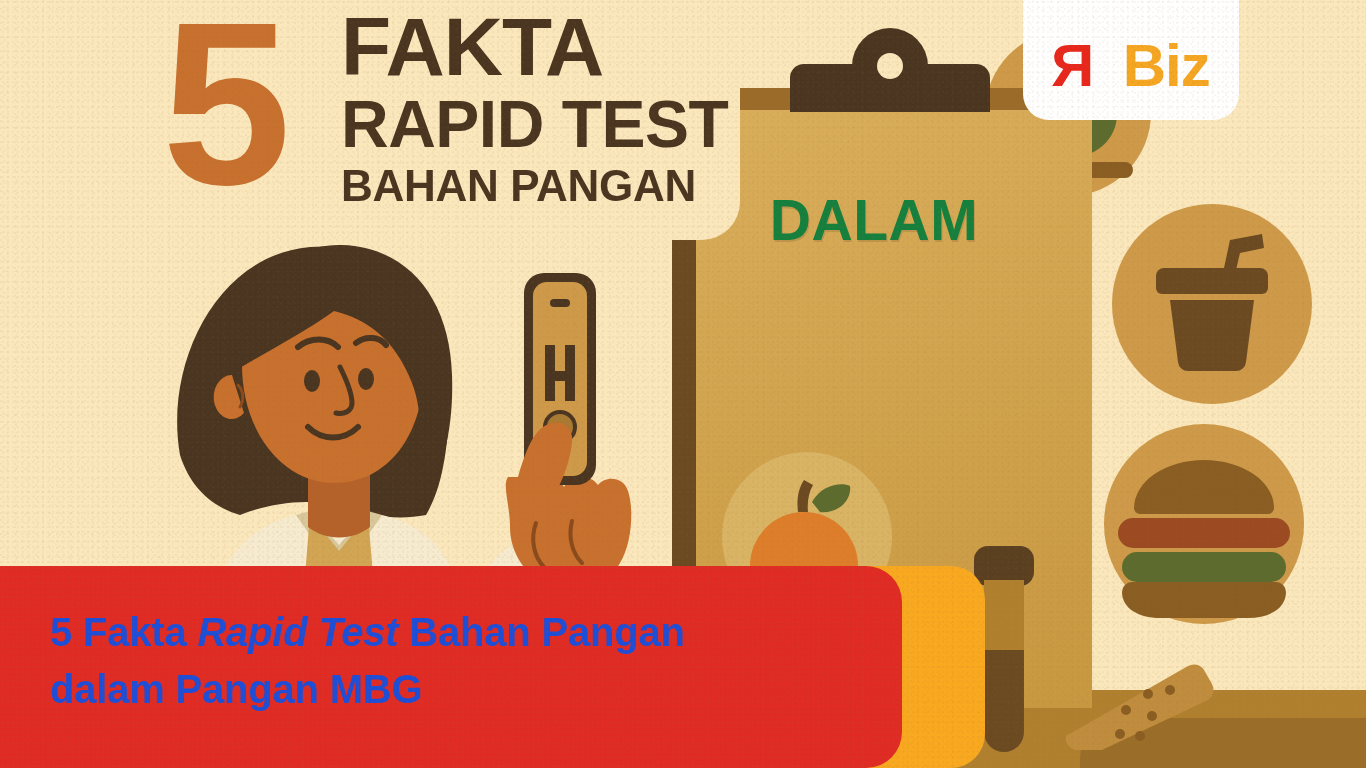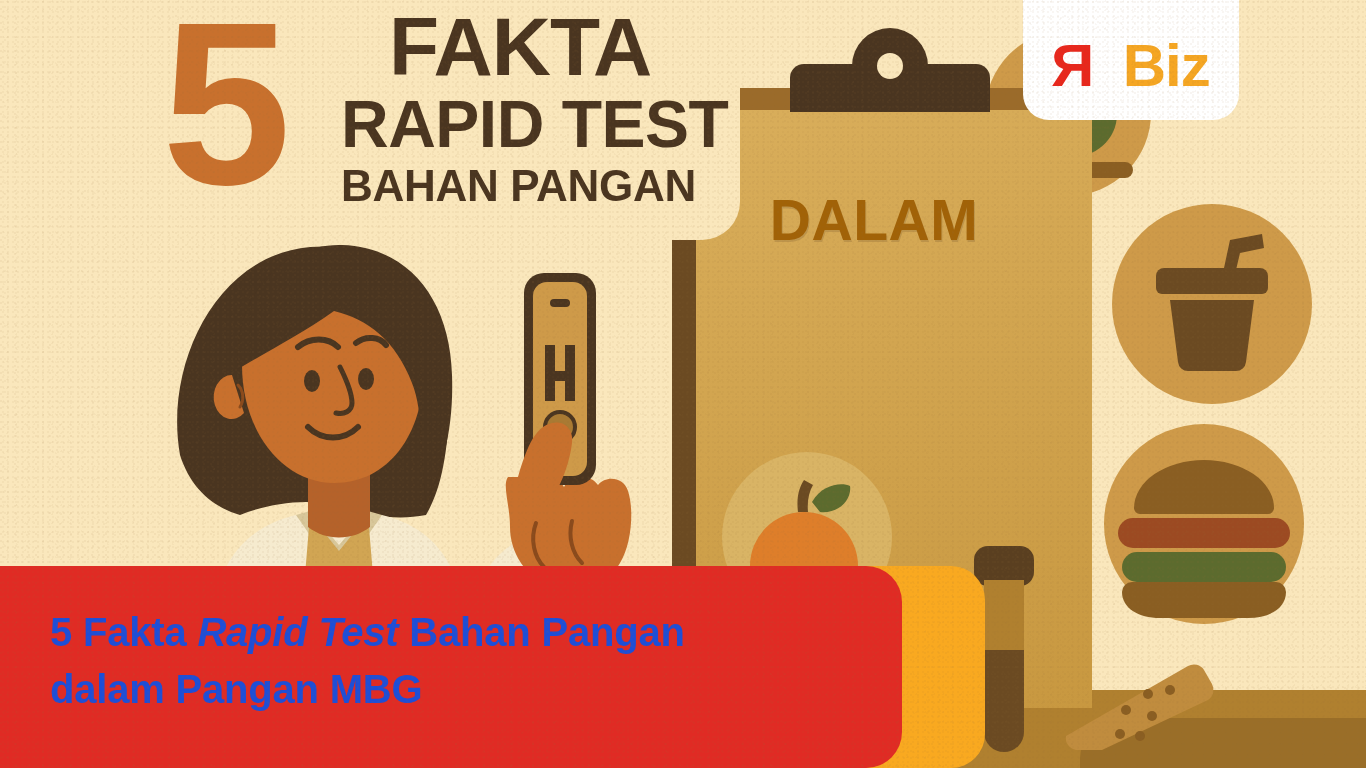--- a/index.html
+++ b/index.html
@@ -87,21 +87,21 @@
   
   .fruit-halo {
     position: absolute; left: 722px; top: 452px; width: 170px; height: 170px;
     border-radius: 50%; background: #D9B465; z-index: 11;
   }
   .fruit { position: absolute; left: 742px; top: 468px; width: 130px; height: 150px; z-index: 12; }
 
   .cb-text {
     position: absolute; left: 672px; top: 190px; width: 404px;
     z-index: 14; text-align: center;
-    color: #a16207;
+    color: #15803d;
     font-weight: 900;
     font-size: 57px;
     line-height: 1.06;
     letter-spacing: .5px;
     text-shadow: 1px 2px 0 rgba(90,63,32,.18);
   }
 
   
   .headline-panel {
     position: absolute; left: -60px; top: -60px; width: 800px; height: 300px;
@@ -110,21 +110,21 @@
     z-index: 20;
   }
   .big-five {
     position: absolute; left: 162px; top: -12px;
     font-size: 232px; font-weight: 900; line-height: 1;
     color: #C8702D;
     z-index: 22;
     letter-spacing: -6px;
   }
   .head-lines { position: absolute; left: 341px; top: 8px; z-index: 22; color: #4A3520; }
-  .head-l1 { font-size: 82px;  font-weight: 900; line-height: .96; letter-spacing: -1px; margin-left: 48px; }
+  .head-l1 { font-size: 82px;  font-weight: 900; line-height: .96; letter-spacing: -1px; }
   .head-l2 { font-size: 66px;  font-weight: 900; line-height: 1.02; letter-spacing: -.5px; margin-top: 4px;}
   .head-l3 { font-size: 44px;  font-weight: 900; line-height: 1.0; letter-spacing: -.3px; margin-top: 6px;}
 
   
   .person { position: absolute; left: 120px; top: 215px; width: 560px; height: 420px; z-index: 18; }
 
   
   .banner-orange {
     position: absolute; left: 640px; top: 566px; width: 345px; height: 202px;
     background: #F9A920;

